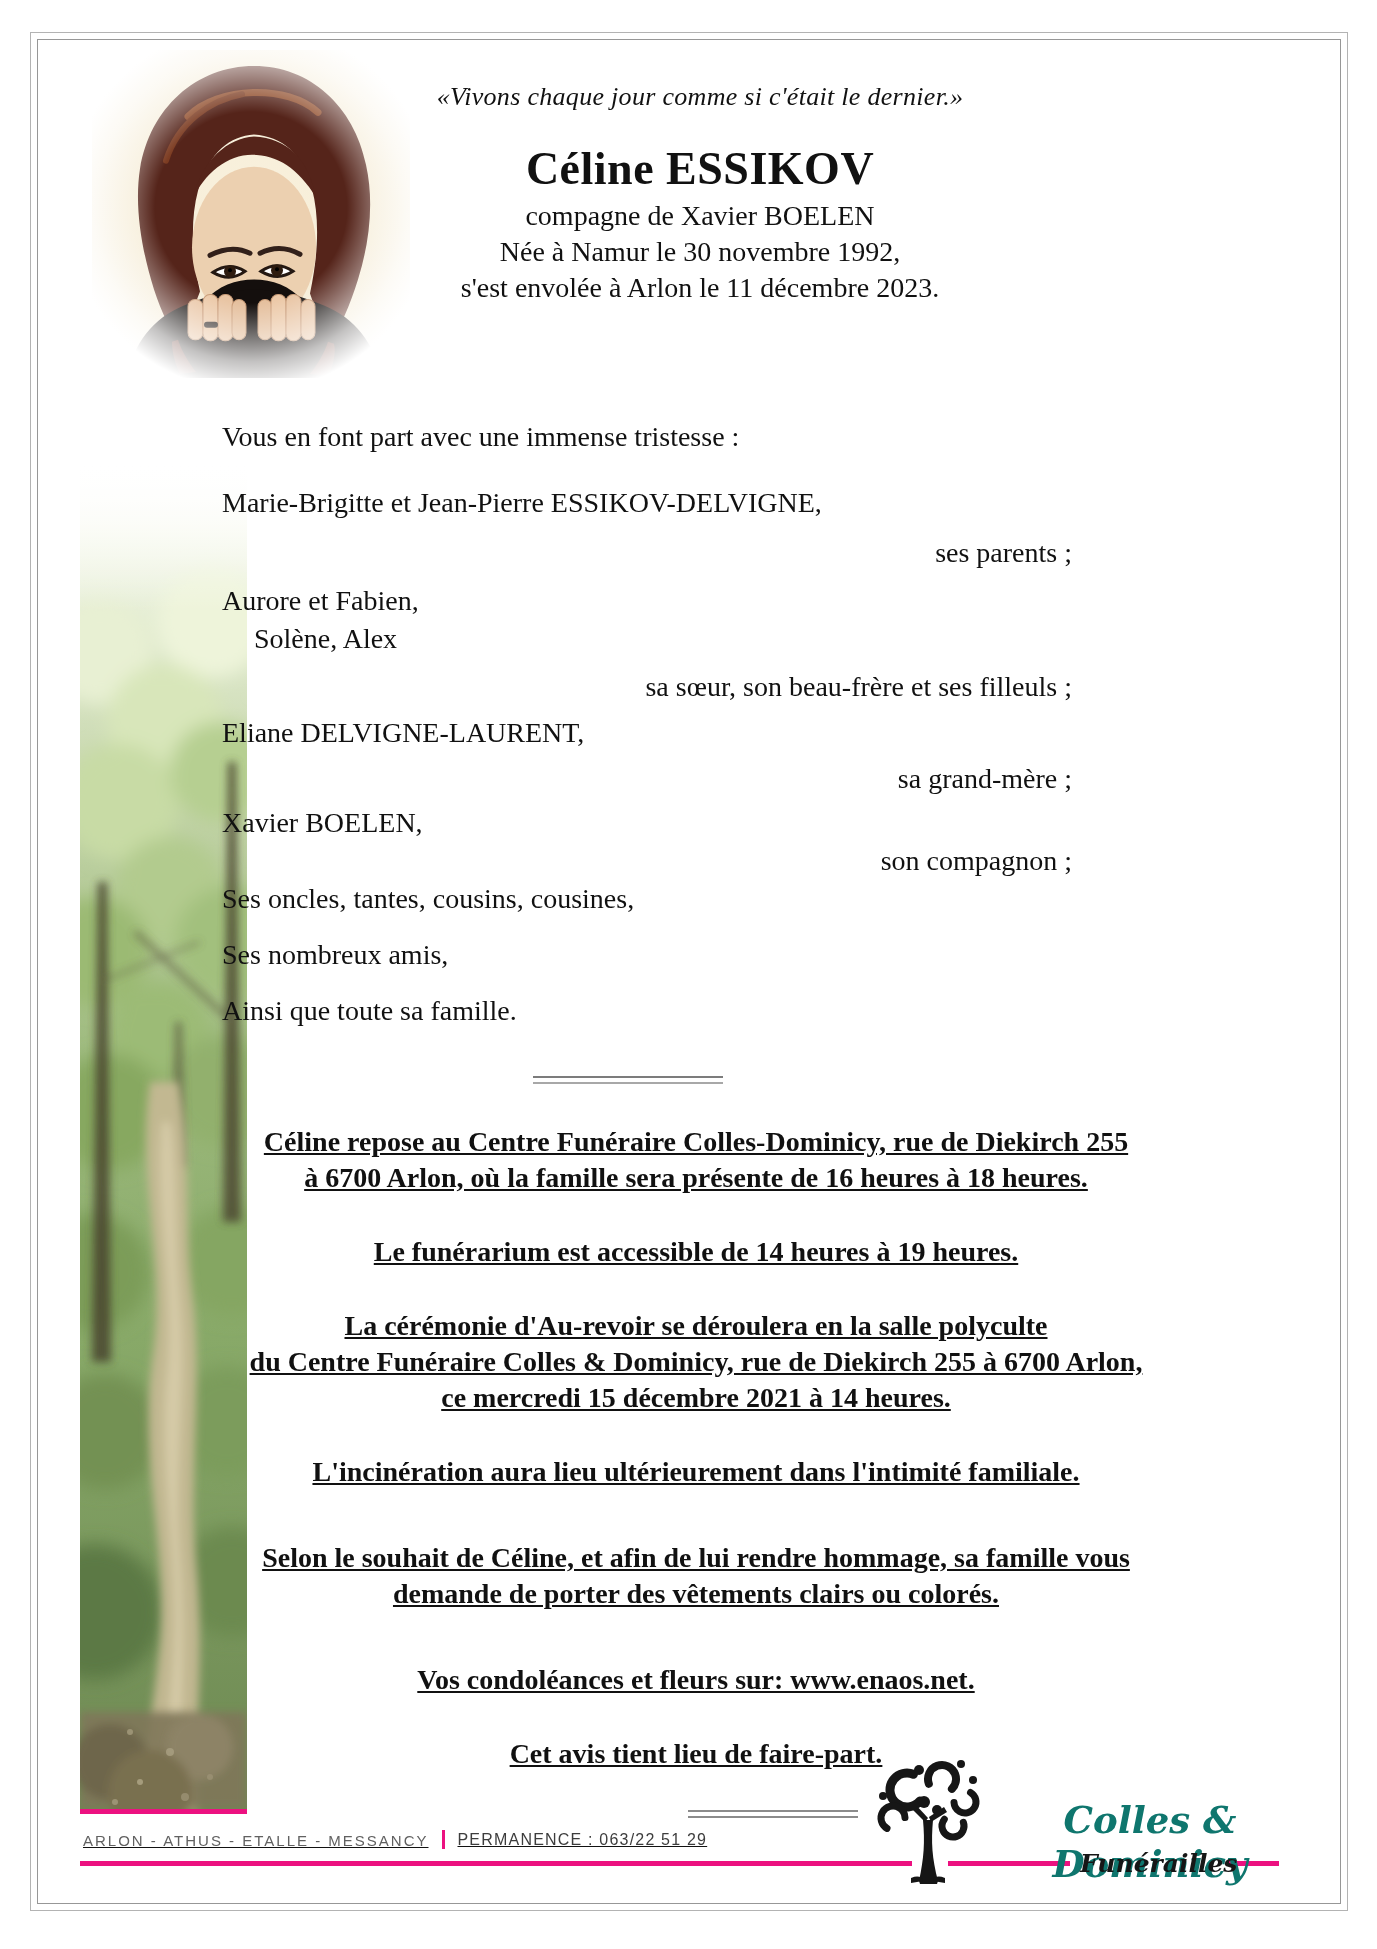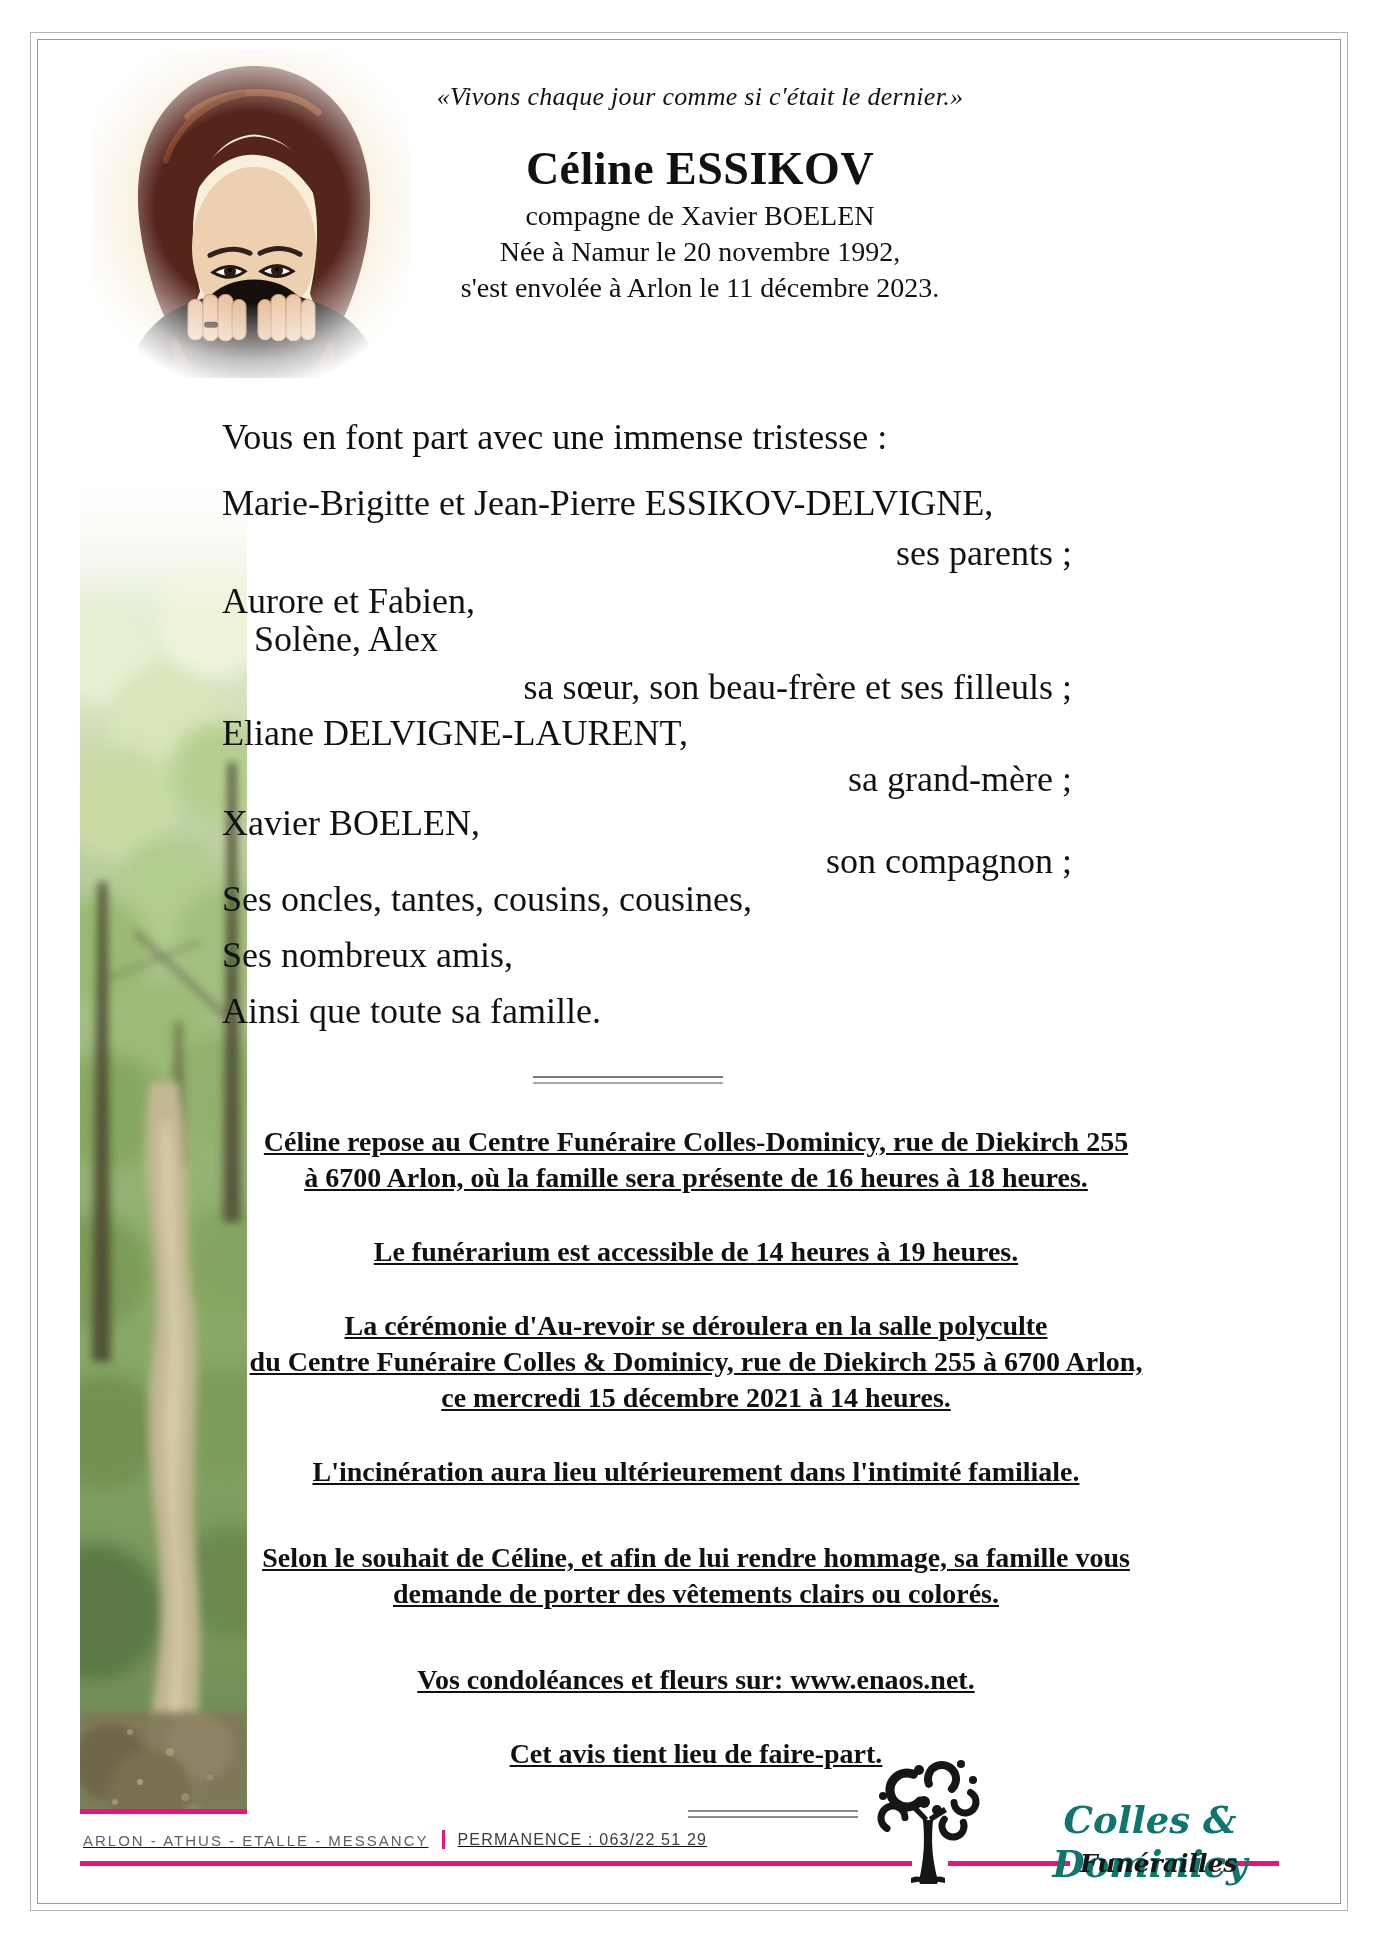--- a/index.html
+++ b/index.html
@@ -22,21 +22,21 @@
   .forest svg { width:100%; height:100%; display:block; }
   .forest-underline { position:absolute; left:80px; top:1809px; width:167px; height:5px; background:var(--pink); }
 
   .quote { position:absolute; left:330px; top:82px; width:740px; text-align:center;
     font-style:italic; font-size:26px; letter-spacing:.3px; }
 
   .header { position:absolute; left:300px; top:143px; width:800px; text-align:center; line-height:1.15; }
   .header .name { font-size:46px; font-weight:bold; letter-spacing:.5px; }
   .header .sub { font-size:28px; margin-top:4px; }
 
-  .announce { position:absolute; left:222px; top:418px; width:850px; font-size:36px; }
+  .announce { position:absolute; left:222px; top:418px; width:850px; font-size:28px; }
   .a-line { line-height:38px; }
   .a-right { text-align:right; }
   .a-indent { padding-left:32px; }
   .mt28{margin-top:28px}.mt18{margin-top:18px}.mt12{margin-top:12px}
   .mt10{margin-top:10px}.mt8{margin-top:8px}.mt6{margin-top:6px}
 
   .divider { position:absolute; left:533px; top:1076px; width:190px; height:4px;
     border-top:2px solid #7c7c7c; border-bottom:2px solid #a8a8a8; }
 
   .details { position:absolute; left:240px; top:1124px; width:912px; text-align:center;
@@ -200,21 +200,21 @@
     </g>
     <rect x="0" y="0" width="167" height="150" fill="url(#ftop)"></rect>
   </svg>
 </div>
 <div class="forest-underline"></div>
 
 <div class="quote">«Vivons chaque jour comme si c'était le dernier.»</div>
 <div class="header">
   <div class="name">Céline ESSIKOV</div>
   <div class="sub">compagne de Xavier BOELEN</div>
-  <div class="sub">Née à Namur le 20 novembre 1992,</div>
+  <div class="sub">Née à Namur le 30 novembre 1992,</div>
   <div class="sub">s'est envolée à Arlon le 11 décembre 2023.</div>
 </div>
 
 <div class="announce">
   <div class="a-line">Vous en font part avec une immense tristesse :</div>
   <div class="a-line mt28">Marie-Brigitte et Jean-Pierre ESSIKOV-DELVIGNE,</div>
   <div class="a-line a-right mt12">ses parents ;</div>
   <div class="a-line mt10">Aurore et Fabien,</div>
   <div class="a-line a-indent">Solène, Alex</div>
   <div class="a-line a-right mt10">sa sœur, son beau-frère et ses filleuls ;</div>

